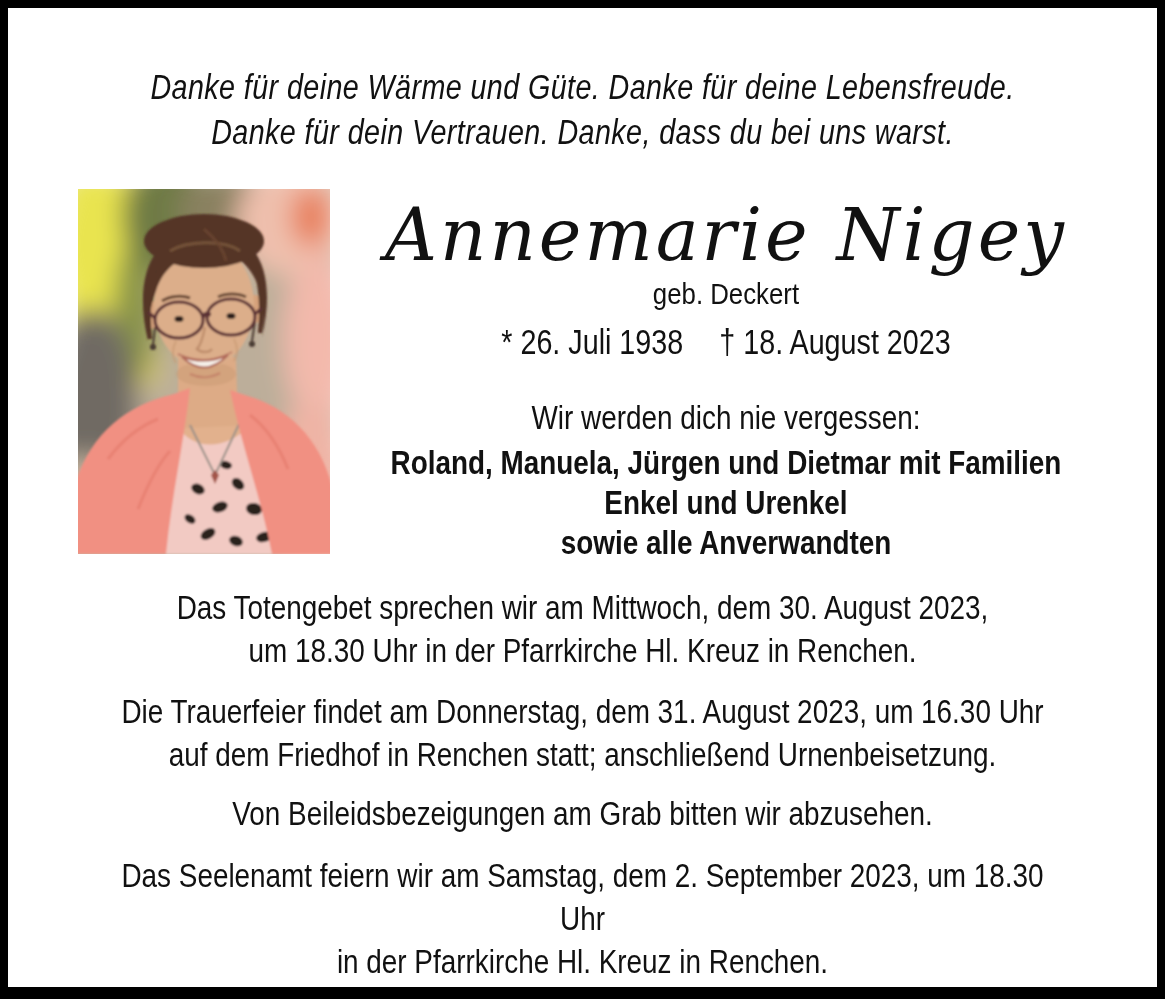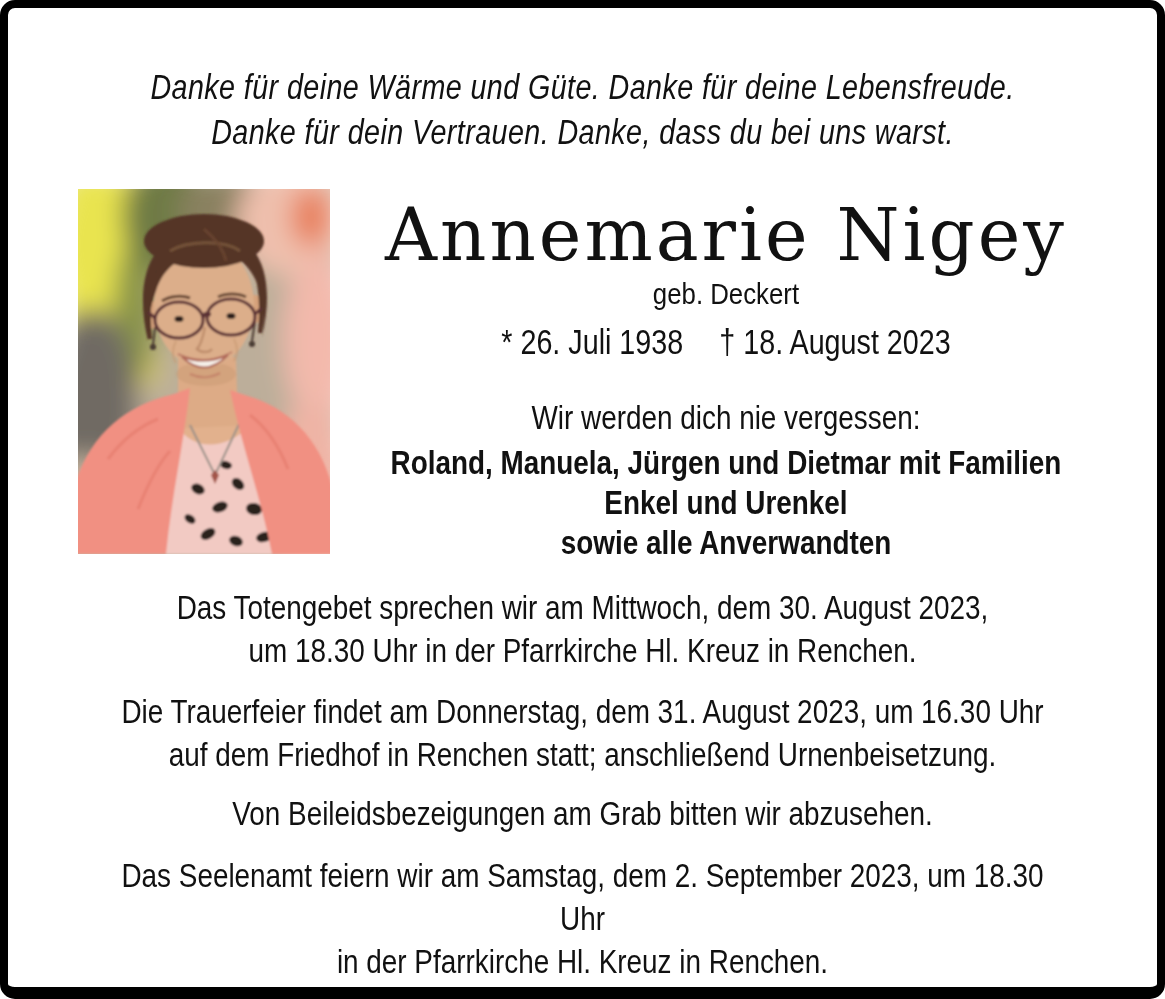--- a/index.html
+++ b/index.html
@@ -6,39 +6,38 @@
   .page{
     position:relative;
     width:1165px;height:999px;
     box-sizing:border-box;
     background:#ffffff;
     border-style:solid;border-color:#000000;
     border-width:8px 8px 12px 8px;
     font-family:"Liberation Sans",sans-serif;
     color:#111111;
     overflow:hidden;
-    border-radius:15px;
   }
   .abs{position:absolute;left:0;right:0;text-align:center;}
   .cond{transform:scaleX(0.82);transform-origin:50% 50%;}
   .cond86{transform:scaleX(0.86);transform-origin:50% 50%;}
 
   .thanks{
     top:56px;
     font-style:italic;
     font-size:35px;line-height:45px;
     letter-spacing:0.5px;
   }
   .photo-wrap{
     position:absolute;left:70px;top:181px;width:252px;height:365px;
   }
   .right-col-name{
     left:287px;top:172px;
     font-family:"DejaVu Serif",serif;
-    font-weight:400;
+    font-style:italic;font-weight:400;
     font-size:72px;line-height:110px;
     letter-spacing:3px;
   }
   .maiden{left:287px;top:268px;font-size:30px;line-height:36px;}
   .dates{left:287px;top:314px;font-size:35px;line-height:40px;}
   .dates .date-part{display:inline-block;}
   .dates .gap{display:inline-block;width:44px;}
   .farewell{left:287px;top:388px;font-size:34px;line-height:42px;}
   .mourners{left:287px;top:434px;font-size:34px;line-height:40px;font-weight:bold;}
   .para{font-size:34px;line-height:43px;}

